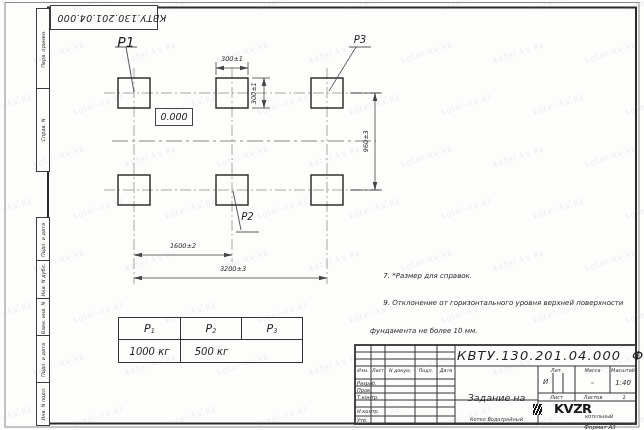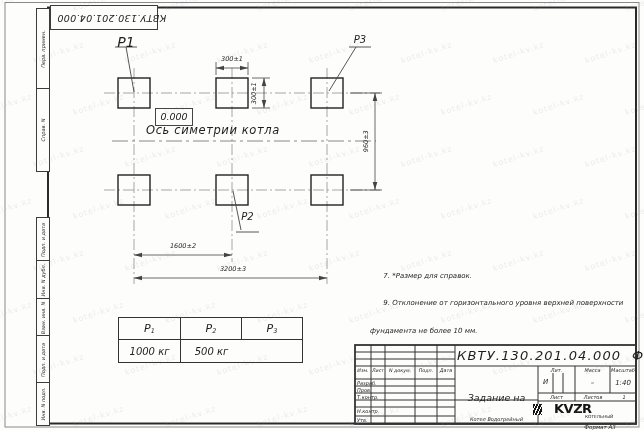--- a/index.html
+++ b/index.html
@@ -139,21 +139,20 @@
       <span>Инв. N подл.</span>
     </div>
 
   <span class="t c" style="left:115px;top:35px;width:22px;font-size:14px">P1</span>
   <span class="t c" style="left:349px;top:35px;width:22px;font-size:10px">P3</span>
   <span class="t c" style="left:236px;top:212px;width:23px;font-size:10px">P2</span>
 
   <div class="cell" style="left:155px;top:108px;width:36px;height:16px;border:1.2px solid #444;background:#fdfdfc">
     <span class="t" style="position:static;font-size:9.5px">0.000</span>
   </div>
-  <span class="t" style="left:146px;top:125px;font-size:11.5px;letter-spacing:.6px">Ось симетрии котла</span>
 
   <span class="t c" style="left:210px;top:56px;width:44px;font-size:6.5px">300±1</span>
   <div class="cell" style="left:246px;top:78px;width:16px;height:30px">
     <span class="t" style="position:static;transform:rotate(-90deg);font-size:6.5px">300±1</span>
   </div>
   <div class="cell" style="left:358px;top:120px;width:16px;height:42px">
     <span class="t" style="position:static;transform:rotate(-90deg);font-size:6.5px">960±3</span>
   </div>
   <span class="t c" style="left:159px;top:243px;width:48px;font-size:6.5px">1600±2</span>
   <span class="t c" style="left:209px;top:266px;width:48px;font-size:6.5px">3200±3</span>

